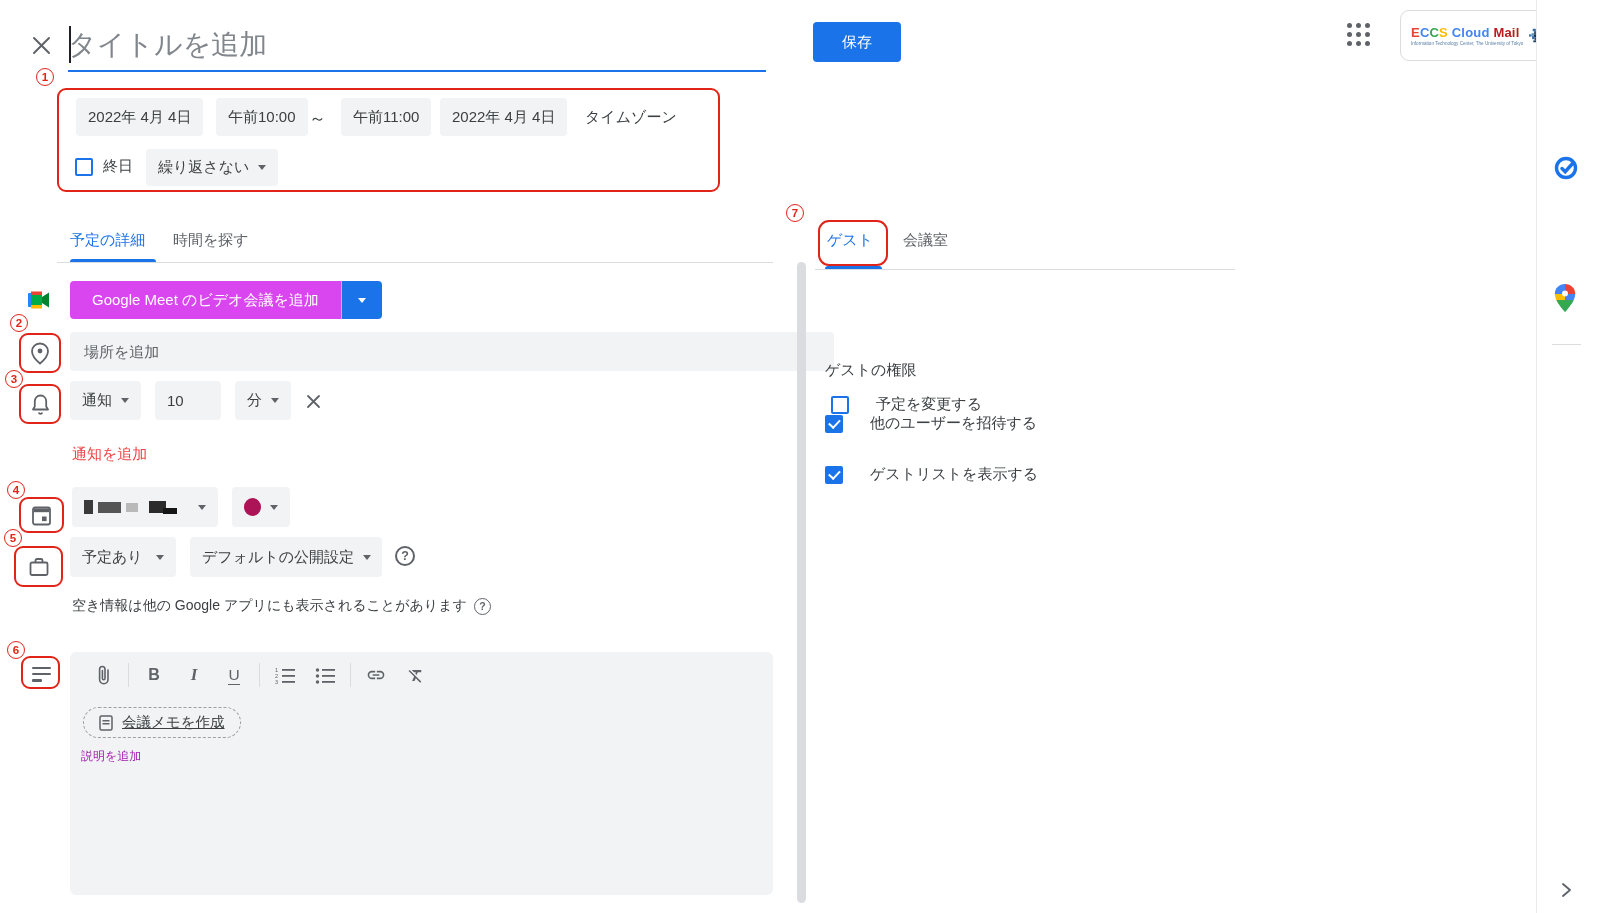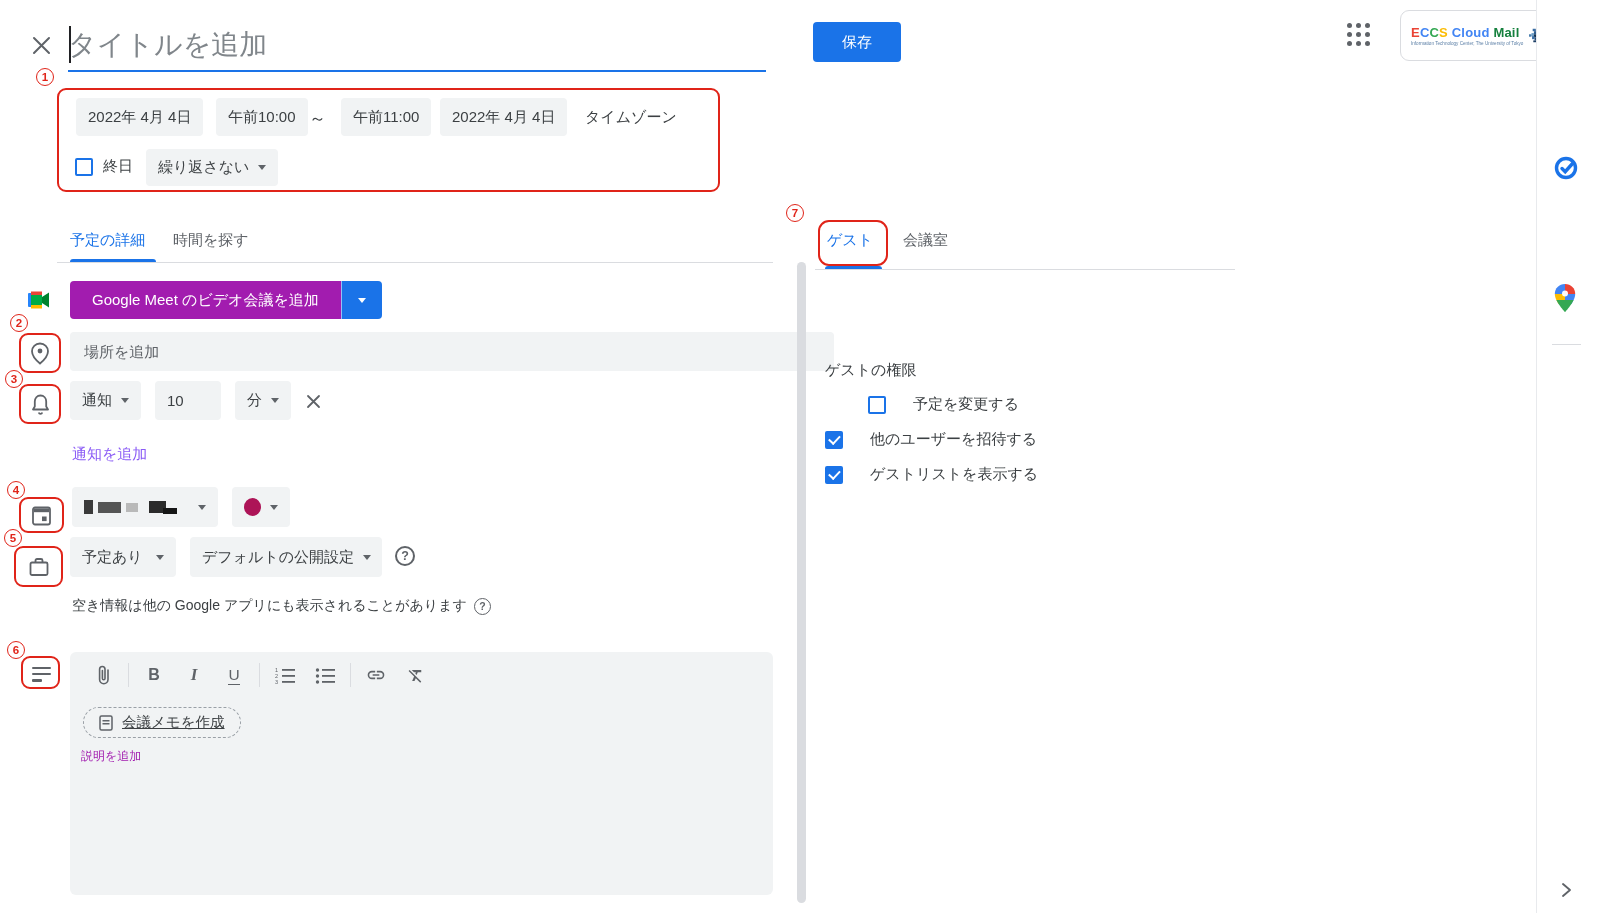--- a/index.html
+++ b/index.html
@@ -58,31 +58,31 @@
   .tab.active { color:#1a73e8; }
   .tab.inactive { color:#5f6368; }
   .tab-underline { position:absolute; background:#1a73e8; height:3px; border-radius:3px 3px 0 0; }
   .tabline { position:absolute; height:1px; background:#dadce0; }
 
   
   .row-icon { position:absolute; width:24px; height:24px; display:flex;
     align-items:center; justify-content:center; }
   .meet-btn { left:70px; top:281px; height:38px; display:flex; position:absolute;
     border-radius:4px; overflow:hidden; cursor:pointer; }
-  .meet-main { background:#a21caf; color:#fff; font-size:15px; display:flex;
+  .meet-main { background:#d946ef; color:#fff; font-size:15px; display:flex;
     align-items:center; padding:0 22px; }
   .meet-arrow { background:#1a73e8; width:41px; display:flex; align-items:center;
     justify-content:center; border-left:1px solid rgba(255,255,255,.55); }
   .meet-arrow .chev { border-top-color:#fff; }
   .fill-input { position:absolute; background:#f1f3f4; border-radius:4px; height:39px;
     display:flex; align-items:center; }
   .fill-input input { width:100%; height:100%; padding:0 14px; font-size:15px; color:#3c4043; }
   .x-icon { position:absolute; width:20px; height:20px; cursor:pointer;
     display:flex; align-items:center; justify-content:center; }
-  .plain-link { position:absolute; font-size:15px; color:#8b5cf6; cursor:pointer; }
+  .plain-link { position:absolute; font-size:15px; color:#ef4444; cursor:pointer; }
   .redacted { display:flex; align-items:center; gap:5px; }
   .redacted i { display:block; background:#3a3a3a; }
   .color-dot { width:18px; height:18px; border-radius:50%; }
   .help-circle { position:absolute; width:20px; height:20px; border:2px solid #5f6368;
     border-radius:50%; color:#5f6368; font-size:12.5px; font-weight:bold;
     display:flex; align-items:center; justify-content:center; cursor:pointer; }
   .note-text { left:72px; top:597px; font-size:14px; color:#3c4043; display:flex;
     align-items:center; gap:7px; }
   .help-inline { width:17px; height:17px; border:1.6px solid #5f6368; border-radius:50%;
     color:#5f6368; font-size:10.5px; font-weight:bold; display:flex; align-items:center;
@@ -173,21 +173,21 @@
       <i></i>
       <i></i>
       <i></i>
       <i></i>
       <i></i>
       <i></i>
   </div>
 
   <div class="abs brand-card">
     <div class="brand-txt">
-      <div class="brand-title"><span style="color:#ea4335">E</span><span style="color:#4285f4">C</span><span style="color:#34a853">C</span><span style="color:#fbbc05">S</span><span style="color:#4285f4;white-space:pre"> Cloud </span><span style="color:#15803d">Mail</span></div>
+      <div class="brand-title"><span style="color:#ea4335">E</span><span style="color:#4285f4">C</span><span style="color:#34a853">C</span><span style="color:#fbbc05">S</span><span style="color:#4285f4;white-space:pre"> Cloud </span><span style="color:#b91c1c">Mail</span></div>
       <div class="brand-sub">Information Technology Center, The University of Tokyo</div>
     </div>
     <svg width="38" height="43" viewBox="0 0 19 22">
       <rect x="6" y="0" width="5" height="4" fill="#3a6ea5"></rect>
         <rect x="11" y="1" width="4" height="4" fill="#1d3f66"></rect>
       <rect x="8" y="4" width="5" height="5" fill="#2f5d8e"></rect>
         <rect x="13" y="4" width="5" height="5" fill="#4a7fae"></rect>
       <rect x="4" y="7" width="4" height="5" fill="#6fa0c8"></rect>
         <rect x="8" y="9" width="6" height="5" fill="#14304f"></rect>
       <rect x="14" y="9" width="4" height="5" fill="#2f5d8e"></rect>
@@ -406,25 +406,25 @@
   <div class="ann-rect" style="left:818px;top:220px;width:70px;height:46px;border-radius:11px;"></div>
 
   <div class="rtab" style="left:827px;color:#1a73e8;">ゲスト</div>
   <div class="rtab" style="left:903px;color:#5f6368;">会議室</div>
   <div class="tab-underline" style="left:825px;top:266px;width:57px;"></div>
   <div class="tabline" style="left:815px;top:269px;width:420px;"></div>
 
 
   <div class="abs perm-title">ゲストの権限</div>
 
-  <div class="perm-row" style="left:868px;top:395px;">
+  <div class="perm-row" style="left:831px;top:395px;">
     <span class="cb unchecked"></span>
     <span class="perm-label">予定を変更する</span>
   </div>
-  <div class="perm-row" style="left:825px;top:430px;text-align:right;">
+  <div class="perm-row" style="left:825px;top:414px;text-align:right;">
     <span class="cb checked"></span>
     <span class="perm-label">他のユーザーを招待する</span>
   </div>
   <div class="perm-row" style="left:825px;top:465px;">
     <span class="cb checked"></span>
     <span class="perm-label">ゲストリストを表示する</span>
   </div>
 
   <div class="abs side-panel"></div>
 

